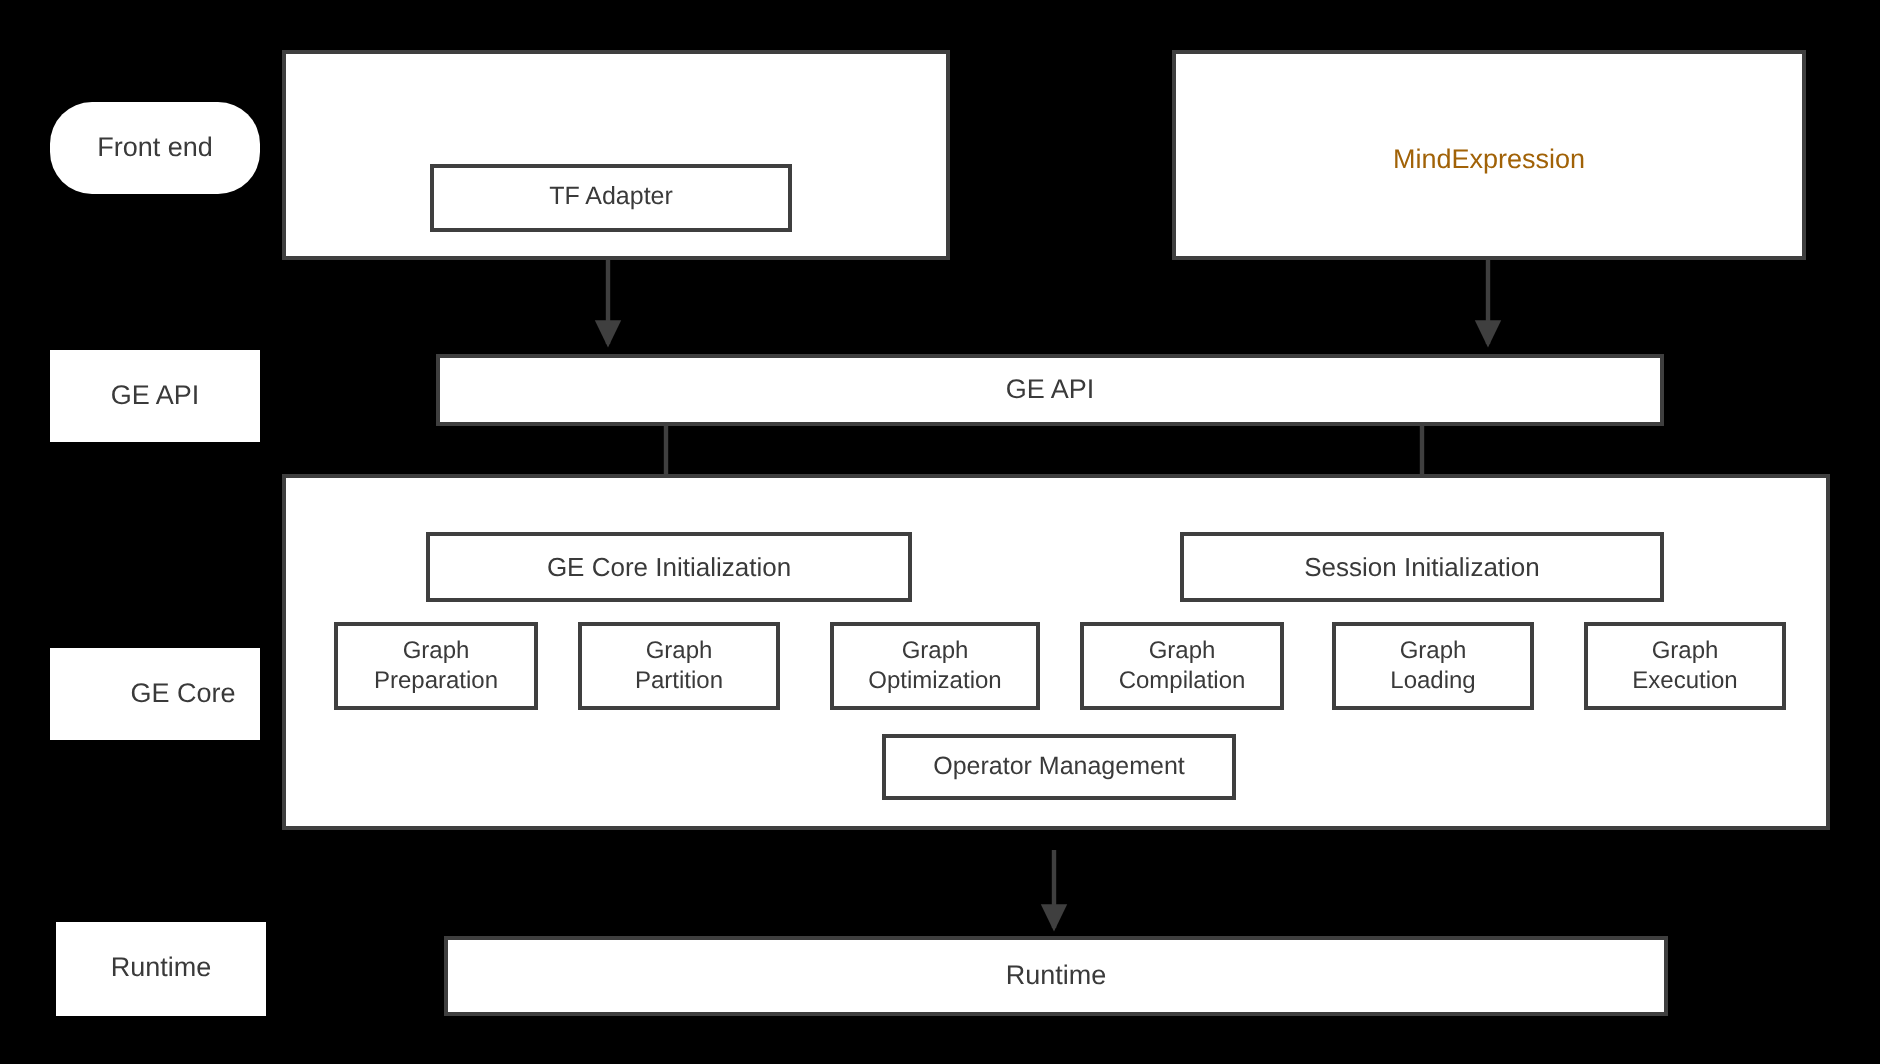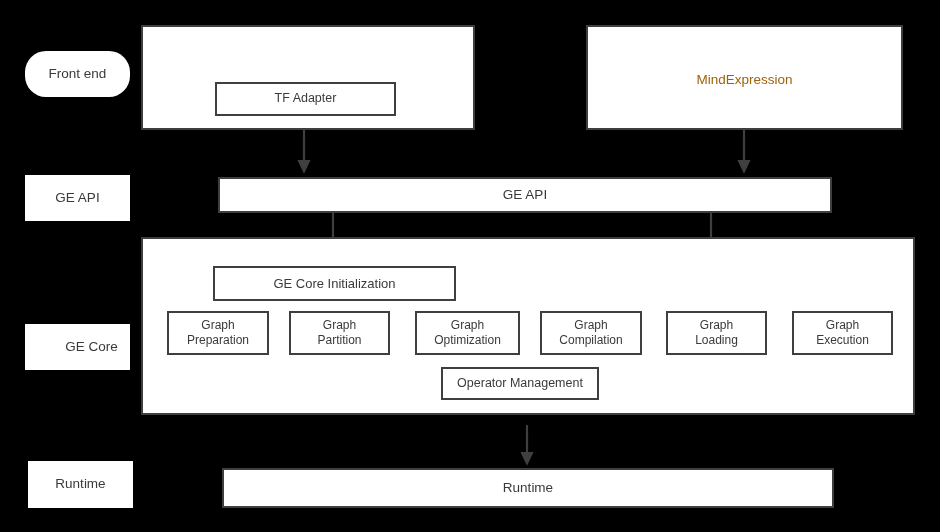--- a/index.html
+++ b/index.html
@@ -123,20 +123,23 @@
 
   <div class="box node wide-bar" style="left:218px; top:177px; width:614px; height:36px;">
     <span>GE API</span>
   </div>
 
   <div class="box group" style="left:141px; top:237px; width:774px; height:178px;">
 
     <div class="box node" style="left:70px; top:27px; width:243px; height:35px; font-size:13px;">
       <span>GE Core Initialization</span>
     </div>
+    <div class="box node" style="left:447px; top:27px; width:242px; height:35px; font-size:13px;">
+      <span>Session Initialization</span>
+    </div>
 
     <div class="box node small-node" style="left:24px; top:72px; width:102px; height:44px;">
       <span>
         <span>Graph</span><br>
         <span>Preparation</span>
       </span>
     </div>
 
     <div class="box node small-node" style="left:146px; top:72px; width:101px; height:44px;">
       <span>
@@ -166,21 +169,21 @@
       </span>
     </div>
 
     <div class="box node small-node" style="left:649px; top:72px; width:101px; height:44px;">
       <span>
         <span>Graph</span><br>
         <span>Execution</span>
       </span>
     </div>
 
-    <div class="box node mgmt-node" style="left:298px; top:128px; width:158px; height:33px;">
+    <div class="box node mgmt-node" style="left:298px; top:128px; width:177px; height:33px;">
       <span>Operator Management</span>
     </div>
 
   </div>
 
   <div class="box node wide-bar" style="left:222px; top:468px; width:612px; height:40px;">
     <span>Runtime</span>
   </div>
 
 </div>

